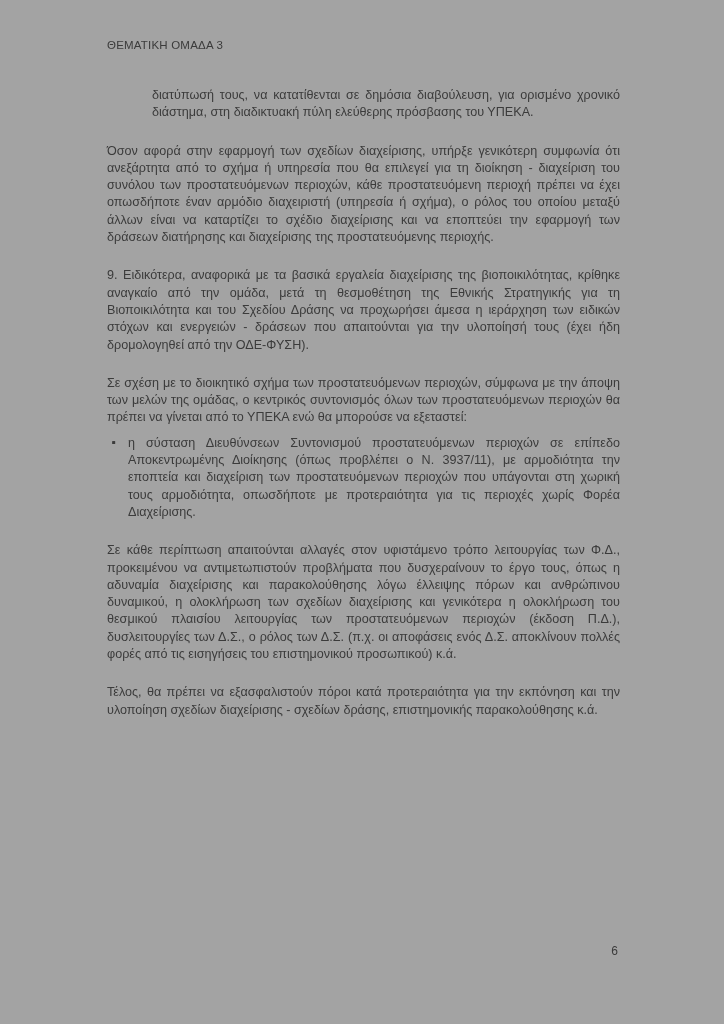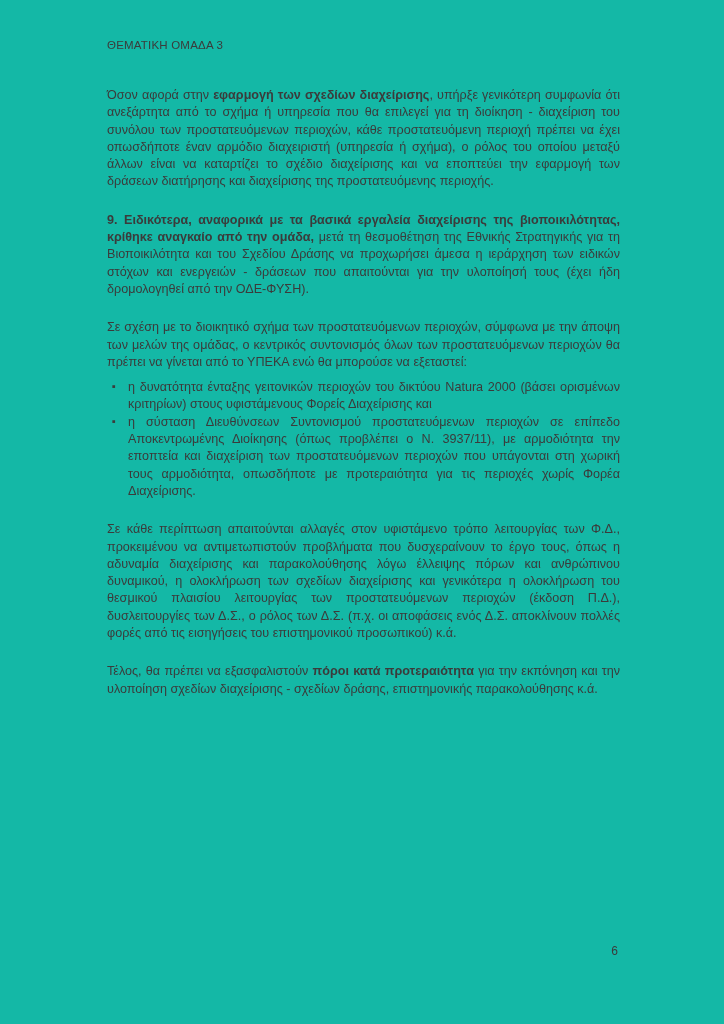--- a/index.html
+++ b/index.html
@@ -8,21 +8,21 @@
     background: #ffffff;
     font-family: "Liberation Sans", "DejaVu Sans", sans-serif;
     color: #3b3b3b;
     position: relative;
     overflow: hidden;
   }
   .page {
     position: absolute;
     left: 0; top: 0;
     width: 724px; height: 1024px;
-    background: #14b8a6;
+    background: #a3a3a3;
   }
   .page-header {
     position: absolute;
     left: 107px;
     top: 39px;
     font-size: 11.5px;
     letter-spacing: 0.2px;
     color: #3b3b3b;
   }
   .doc-content {
@@ -31,21 +31,21 @@
     top: 87px;
     width: 513px;
     font-size: 12.6px;
     line-height: 17.3px;
     text-align: justify;
     color: #3b3b3b;
   }
   .para { margin-bottom: 21px; }
   .para.no-gap { margin-bottom: 8px; }
   .para.block-indent { margin-left: 45px; }
-  b { font-weight: bold; }
+  b { font-weight: normal; }
   .bullet-list { margin-bottom: 21px; }
   .bullet-item {
     position: relative;
     padding-left: 21px;
   }
   .bullet-marker {
     position: absolute;
     left: 5px;
     top: -1px;
     font-size: 11px;
@@ -62,30 +62,31 @@
 </style>
 </head>
 <body>
 
 <div class="page">
 
   <div class="page-header">ΘΕΜΑΤΙΚΗ ΟΜΑΔΑ 3</div>
 
   <div class="doc-content">
 
+    <p class="para block-indent"><span>διατύπωσή τους, να κατατίθενται σε δημόσια διαβούλευση, για ορισμένο χρονικό διάστημα, στη διαδικτυακή πύλη ελεύθερης πρόσβασης του ΥΠΕΚΑ.</span></p>
 
     <p class="para"><span>Όσον αφορά στην </span><b>εφαρμογή των σχεδίων διαχείρισης</b><span>, υπήρξε γενικότερη συμφωνία ότι ανεξάρτητα από το σχήμα ή υπηρεσία που θα επιλεγεί για τη διοίκηση - διαχείριση του συνόλου των προστατευόμενων περιοχών, κάθε προστατευόμενη περιοχή πρέπει να έχει οπωσδήποτε έναν αρμόδιο διαχειριστή (υπηρεσία ή σχήμα), ο ρόλος του οποίου μεταξύ άλλων είναι να καταρτίζει το σχέδιο διαχείρισης και να εποπτεύει την εφαρμογή των δράσεων διατήρησης και διαχείρισης της προστατευόμενης περιοχής.</span></p>
 
     <p class="para"><b>9. Ειδικότερα, αναφορικά με τα βασικά εργαλεία διαχείρισης της βιοποικιλότητας, κρίθηκε αναγκαίο από την ομάδα,</b><span> μετά τη θεσμοθέτηση της Εθνικής Στρατηγικής για τη Βιοποικιλότητα και του Σχεδίου Δράσης να προχωρήσει άμεσα η ιεράρχηση των ειδικών στόχων και ενεργειών - δράσεων που απαιτούνται για την υλοποίησή τους (έχει ήδη δρομολογηθεί από την ΟΔΕ-ΦΥΣΗ).</span></p>
 
     <p class="para no-gap"><span>Σε σχέση με το διοικητικό σχήμα των προστατευόμενων περιοχών, σύμφωνα με την άποψη των μελών της ομάδας, ο κεντρικός συντονισμός όλων των προστατευόμενων περιοχών θα πρέπει να γίνεται από το ΥΠΕΚΑ ενώ θα μπορούσε να εξεταστεί:</span></p>
 
     <div class="bullet-list">
       <div class="bullet-item">
-        <span class="bullet-marker">▪</span><span>η δυνατότητα ένταξης γειτονικών περιοχών του δικτύου Natura 2000 (βάσει ορισμένων κριτηρίων) στους υφιστάμενους Φορείς Διαχείρισης και</span>
+        <span class="bullet-marker">▪</span>
       </div>
       <div class="bullet-item">
         <span class="bullet-marker">▪</span><span>η σύσταση Διευθύνσεων Συντονισμού προστατευόμενων περιοχών σε επίπεδο Αποκεντρωμένης Διοίκησης (όπως προβλέπει ο Ν. 3937/11), με αρμοδιότητα την εποπτεία και διαχείριση των προστατευόμενων περιοχών που υπάγονται στη χωρική τους αρμοδιότητα, οπωσδήποτε με προτεραιότητα για τις περιοχές χωρίς Φορέα Διαχείρισης.</span>
       </div>
     </div>
 
     <p class="para"><span>Σε κάθε περίπτωση απαιτούνται αλλαγές στον υφιστάμενο τρόπο λειτουργίας των Φ.Δ., προκειμένου να αντιμετωπιστούν προβλήματα που δυσχεραίνουν το έργο τους, όπως η αδυναμία διαχείρισης και παρακολούθησης λόγω έλλειψης πόρων και ανθρώπινου δυναμικού, η ολοκλήρωση των σχεδίων διαχείρισης και γενικότερα η ολοκλήρωση του θεσμικού πλαισίου λειτουργίας των προστατευόμενων περιοχών (έκδοση Π.Δ.), δυσλειτουργίες των Δ.Σ., ο ρόλος των Δ.Σ. (π.χ. οι αποφάσεις ενός Δ.Σ. αποκλίνουν πολλές φορές από τις εισηγήσεις του επιστημονικού προσωπικού) κ.ά.</span></p>
 
     <p class="para"><span>Τέλος, θα πρέπει να εξασφαλιστούν </span><b>πόροι κατά προτεραιότητα</b><span> για την εκπόνηση και την υλοποίηση σχεδίων διαχείρισης - σχεδίων δράσης, επιστημονικής παρακολούθησης κ.ά.</span></p>
 

